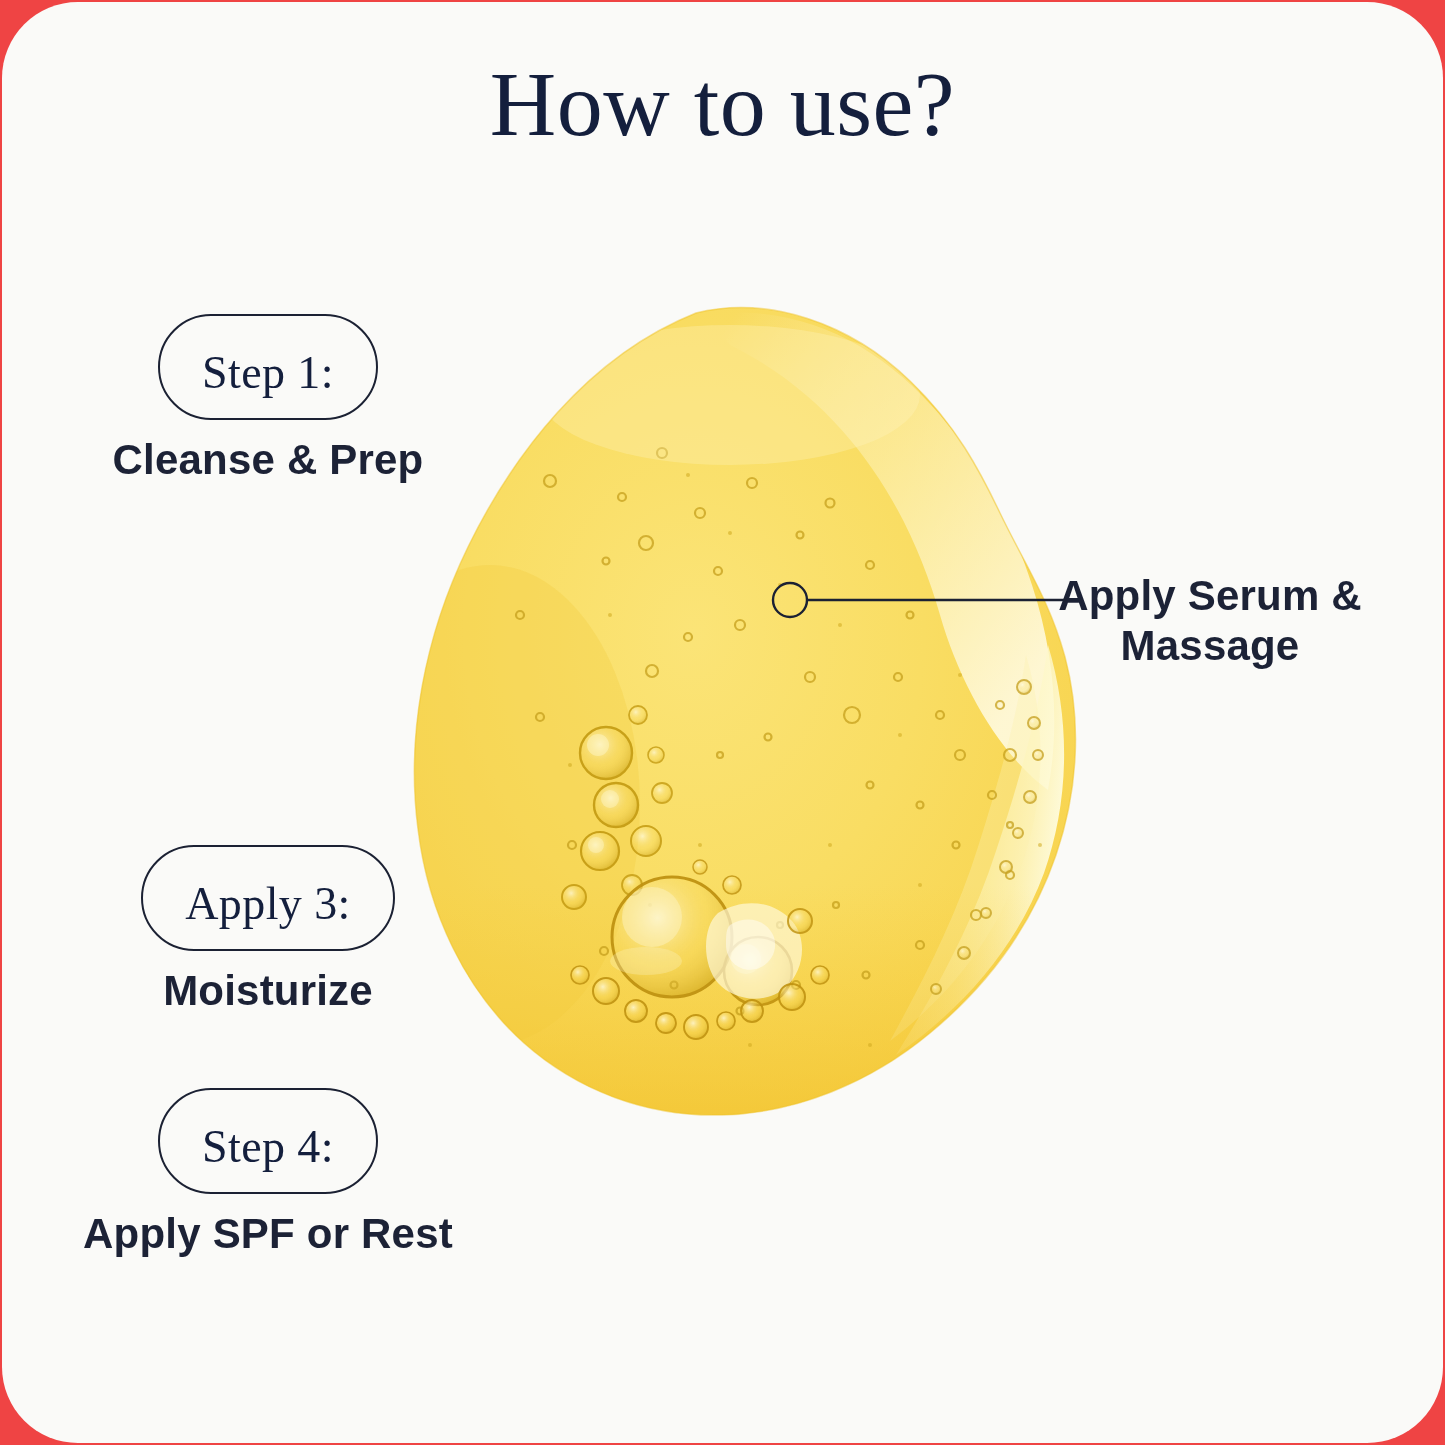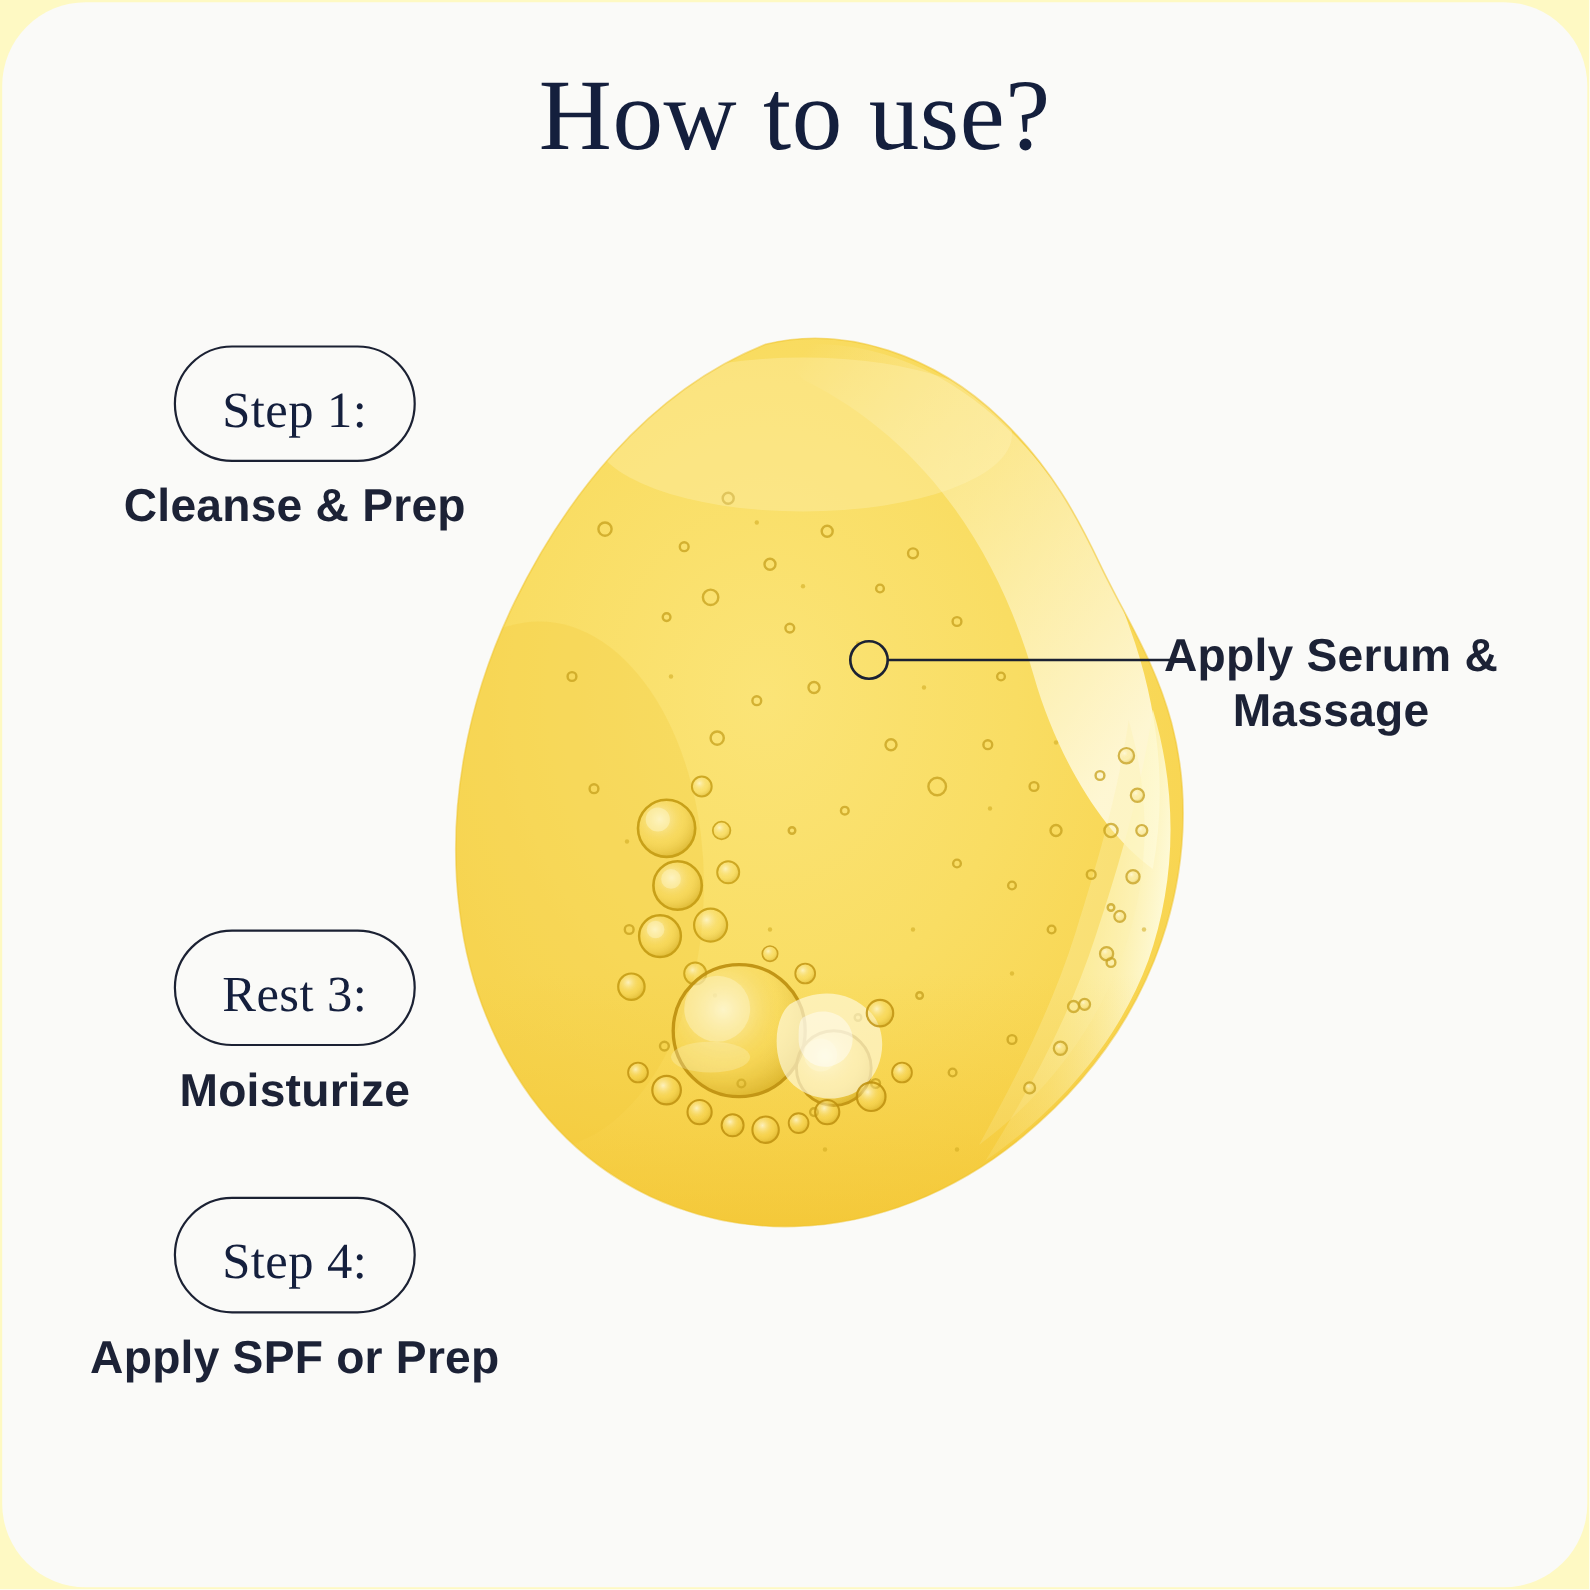--- a/index.html
+++ b/index.html
@@ -5,21 +5,21 @@
   html, body {
     margin: 0;
     padding: 0;
     background: #ffffff;
   }
   #stage {
     position: relative;
     width: 1445px;
     height: 1445px;
     overflow: hidden;
-    background: #fef9c3;
+    background: #ef4444;
     font-family: "Liberation Sans", sans-serif;
   }
   #card {
     position: absolute;
     left: 2px;
     top: 2px;
     width: 1441px;
     height: 1441px;
     background: #fafaf8;
     border-radius: 76px;
@@ -332,22 +332,22 @@
     <div class="pill">Step 1:</div>
     <div class="caption">Cleanse &amp; Prep</div>
   </div>
 
   <div class="step-block" id="step2">
     <div class="caption">Apply Serum &amp;
 Massage</div>
   </div>
 
   <div class="step-block" id="step3">
-    <div class="pill">Rest 3:</div>
+    <div class="pill">Apply 3:</div>
     <div class="caption">Moisturize</div>
   </div>
 
   <div class="step-block" id="step4">
     <div class="pill">Step 4:</div>
-    <div class="caption">Apply SPF or Prep</div>
+    <div class="caption">Apply SPF or Rest</div>
   </div>
 
 </div>
 
 </body></html>

